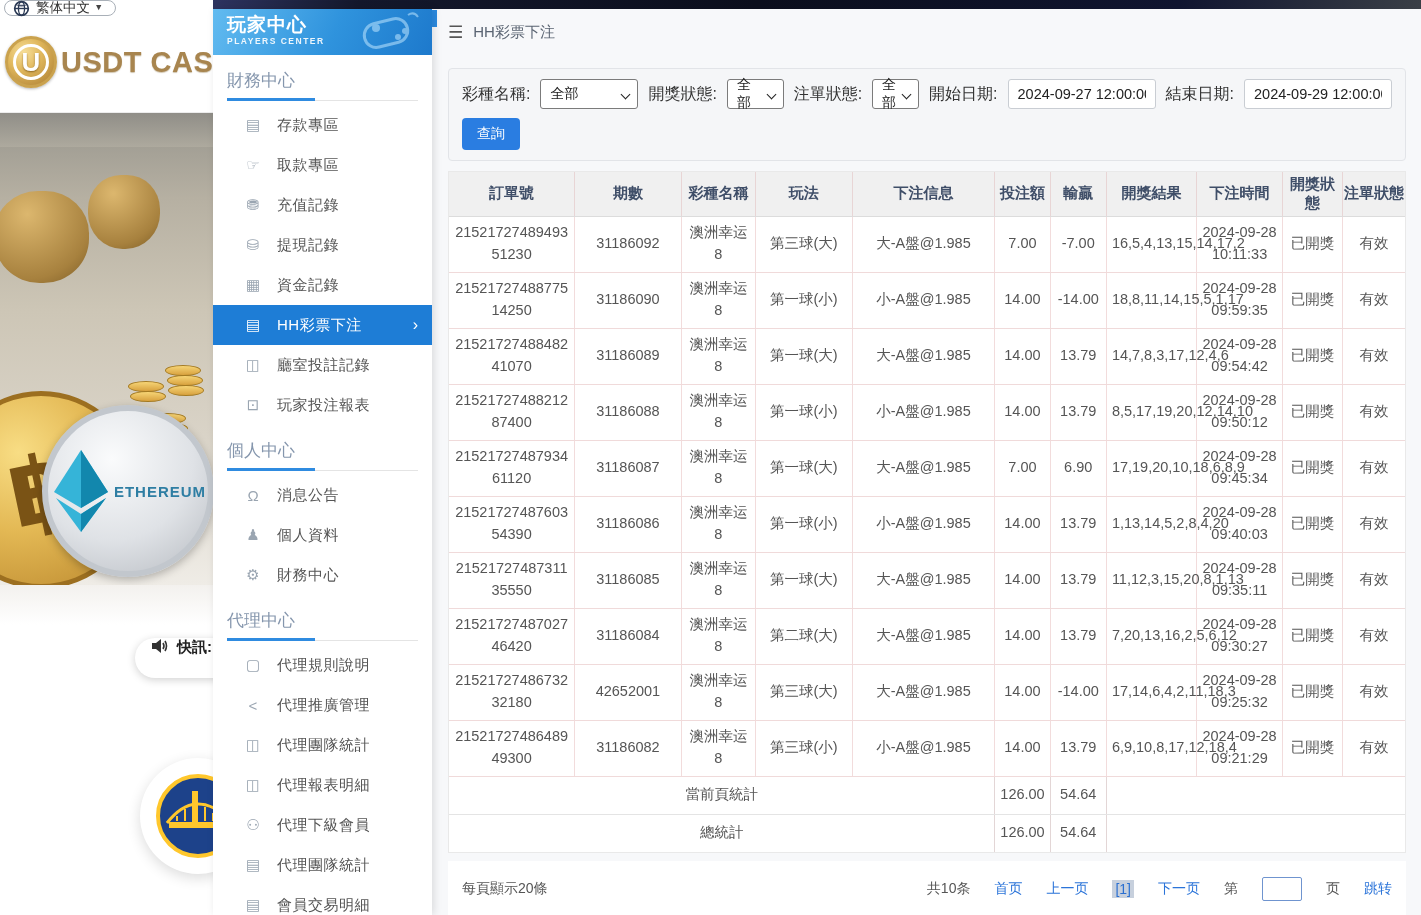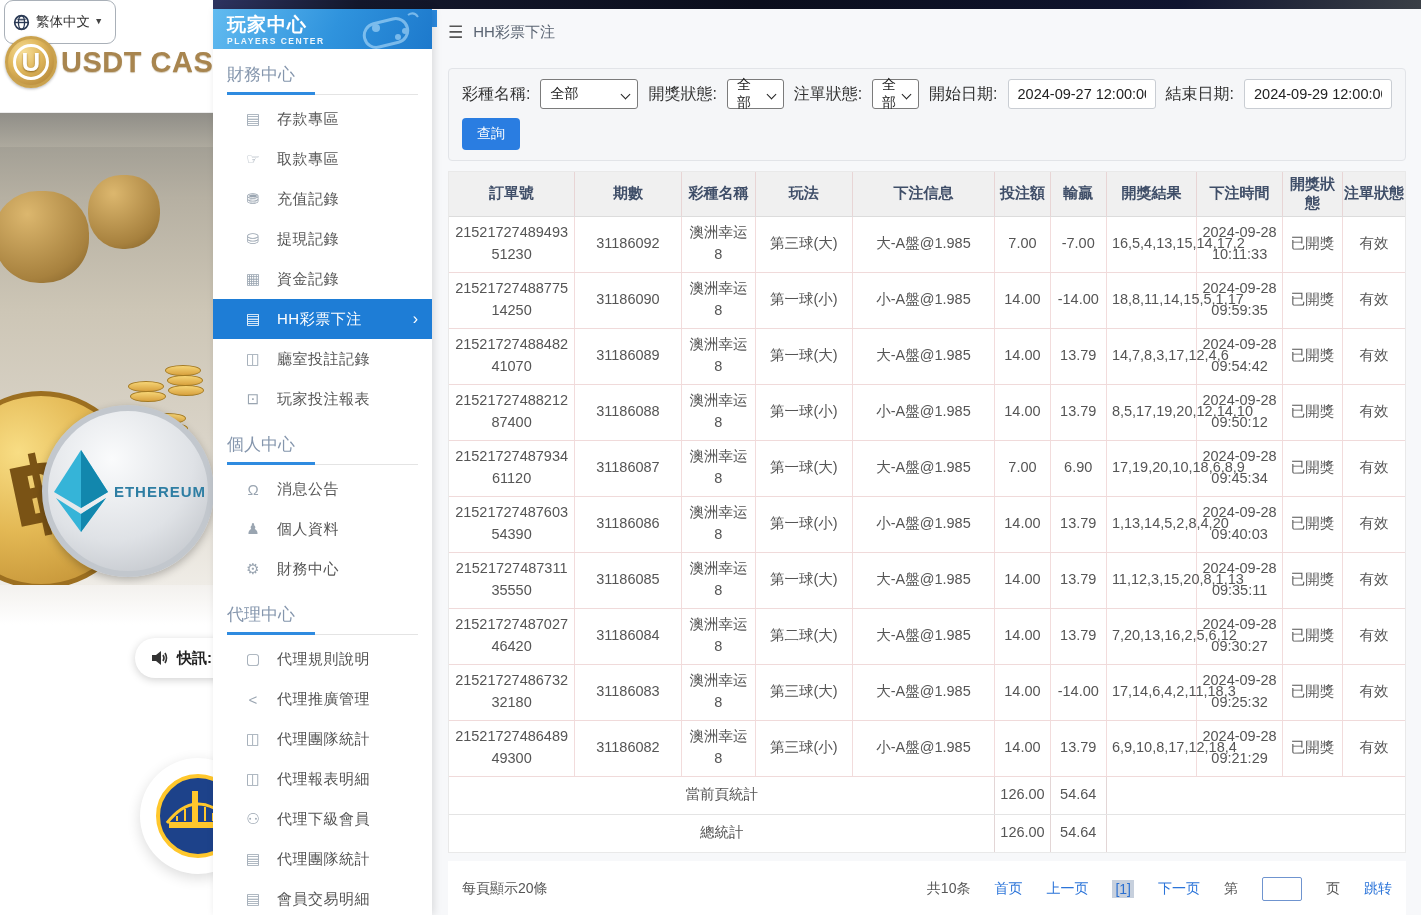--- a/index.html
+++ b/index.html
@@ -7,21 +7,21 @@
   body { font-family:"Liberation Sans","DejaVu Sans",sans-serif; background:#f7f8fa; position:relative; }
   .root { position:absolute; inset:0; width:1421px; height:915px; overflow:hidden; }
 
   
   .top-dark { position:absolute; left:213px; top:0; right:0; height:9px;
     background:linear-gradient(90deg,#2e3460 0%,#14182c 12%,#0b0e1c 45%,#101530 80%,#3a3f46 100%); }
 
   
   .left-col { position:absolute; left:0; top:0; width:213px; height:915px; overflow:hidden; background:#fff; }
   .left-header { position:relative; width:440px; height:113px; background:#fff; border-bottom:1px solid #ececec; }
-  .lang-pill { position:absolute; left:4px; top:0; width:112px; height:44px; border:1.5px solid #a9b0b8; border-radius:9px;
+  .lang-pill { position:absolute; left:4px; top:0; width:112px; height:16px; border:1.5px solid #a9b0b8; border-radius:9px;
     display:flex; align-items:center; gap:6px; padding:0 8px; background:#fff; cursor:pointer;font-family:Liberation Mono, monospace; }
   .lang-label { font-size:13.5px; color:#333; }
   .lang-caret { font-size:9px; color:#444; }
   .brand-row { position:absolute; left:5px; top:36px; display:flex; align-items:center; gap:4px; white-space:nowrap; }
   .brand-coin { width:52px; height:52px; border-radius:50%;
     background:radial-gradient(circle at 35% 30%, #f7df9a 0%, #e0b75c 40%, #a8792f 100%);
     border:3px solid #caa24e; display:flex; align-items:center; justify-content:center; box-shadow:0 1px 3px rgba(0,0,0,.3); }
   .brand-coin-letter { font-size:26px; font-weight:bold; color:#fff; text-shadow:0 1px 2px #8a6420;
     border:3px solid #fff; border-radius:50%; width:36px; height:36px; display:flex; align-items:center; justify-content:center; }
   .brand-name { font-size:29px; font-weight:800; letter-spacing:.5px; color:#a8854f; text-shadow:0 1px 1px rgba(120,90,30,.35); }
@@ -38,29 +38,29 @@
     background:radial-gradient(circle at 38% 30%, #f8dd84 0%, #e3b854 45%, #b9862c 100%);
     border:5px solid #9c6f20; display:flex; align-items:center; justify-content:center; }
   .btc-symbol { font-size:92px; font-weight:bold; color:#7a5315; transform:rotate(-12deg); }
   .eth-coin { position:absolute; left:42px; top:292px; width:172px; height:172px; border-radius:50%;
     background:radial-gradient(circle at 40% 30%, #fafbfc 0%, #dfe2e6 55%, #b7bbc1 100%);
     border:6px solid #c2c7cd; box-shadow:0 3px 8px rgba(0,0,0,.25); display:flex; flex-direction:row; align-items:center; justify-content:center; gap:2px; }
   .eth-name { font-size:15px; letter-spacing:1px; color:#2e7ea3; font-weight:bold; }
 
   .left-lower { position:absolute; left:0; top:585px; width:440px; height:330px; background:linear-gradient(180deg,#f3f1ee 0%,#ffffff 12%); }
   .news-pill { position:absolute; left:135px; top:53px; height:40px; width:110px; background:#fff; border-radius:20px;
-    box-shadow:0 2px 8px rgba(0,0,0,.18); display:flex; align-items:center; gap:8px; padding:0 6px 0 16px; cursor:pointer; }
+    box-shadow:0 2px 8px rgba(0,0,0,.18); display:flex; align-items:flex-start; gap:8px; padding:0 6px 0 16px; cursor:pointer; }
   .news-label { font-size:15px; font-weight:bold; color:#222; }
   .logo-circle { position:absolute; left:140px; top:173px; width:116px; height:116px; border-radius:50%;
     background:#fff; box-shadow:0 4px 14px rgba(0,0,0,.14); display:flex; align-items:center; justify-content:center; }
 
   
   .sidebar { position:absolute; left:213px; top:9px; width:219px; height:906px; background:#fff;
     box-shadow:2px 0 8px rgba(0,0,0,.12); z-index:5; overflow:hidden; }
-  .panel-header { position:relative; height:40px; overflow:hidden;
+  .panel-header { position:relative; height:46px; overflow:hidden;
     background:linear-gradient(115deg,#62bbf0 0%,#2f93dd 55%,#1d79cc 100%); padding:5px 0 0 14px; }
   .panel-title { color:#fff; font-size:19px; font-weight:bold; line-height:22px; letter-spacing:1px; }
   .panel-subtitle { color:rgba(255,255,255,.9); font-size:8.5px; letter-spacing:1.5px; font-weight:bold; }
   .panel-decor { position:absolute; right:6px; top:2px; opacity:.55; }
 
   .sec-title { margin:14px 14px 6px; font-size:17px; color:#8596ad; }
   .sec-divider { height:3px; margin:0 14px 4px; position:relative; background:#e4e4e4; background-clip:content-box; padding-top:2px; }
   .sec-divider::before { content:""; position:absolute; left:0; top:0; width:88px; height:3px; background:#2f8be0; }
 
   .menu { display:block; }
@@ -499,21 +499,21 @@
               <td>14.00</td>
               <td>13.79</td>
               <td>7,20,13,16,2,5,6,12</td>
               <td>2024-09-28 09:30:27</td>
               <td>已開獎</td>
               <td>有效</td>
             </tr>
 
             <tr>
               <td class="td-order">2152172748673232180</td>
-              <td>31186083</td>
+              <td>42652001</td>
               <td>澳洲幸运8</td>
               <td>第三球(大)</td>
               <td>大-A盤@1.985</td>
               <td>14.00</td>
               <td>-14.00</td>
               <td>17,14,6,4,2,11,18,3</td>
               <td>2024-09-28 09:25:32</td>
               <td>已開獎</td>
               <td>有效</td>
             </tr>

